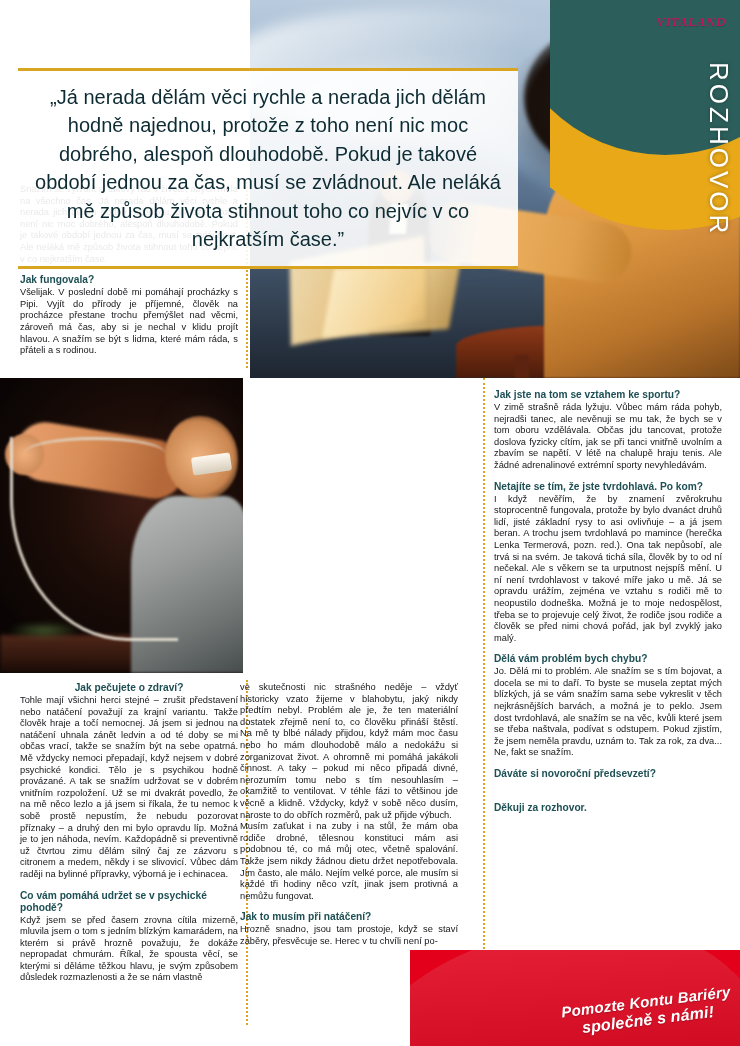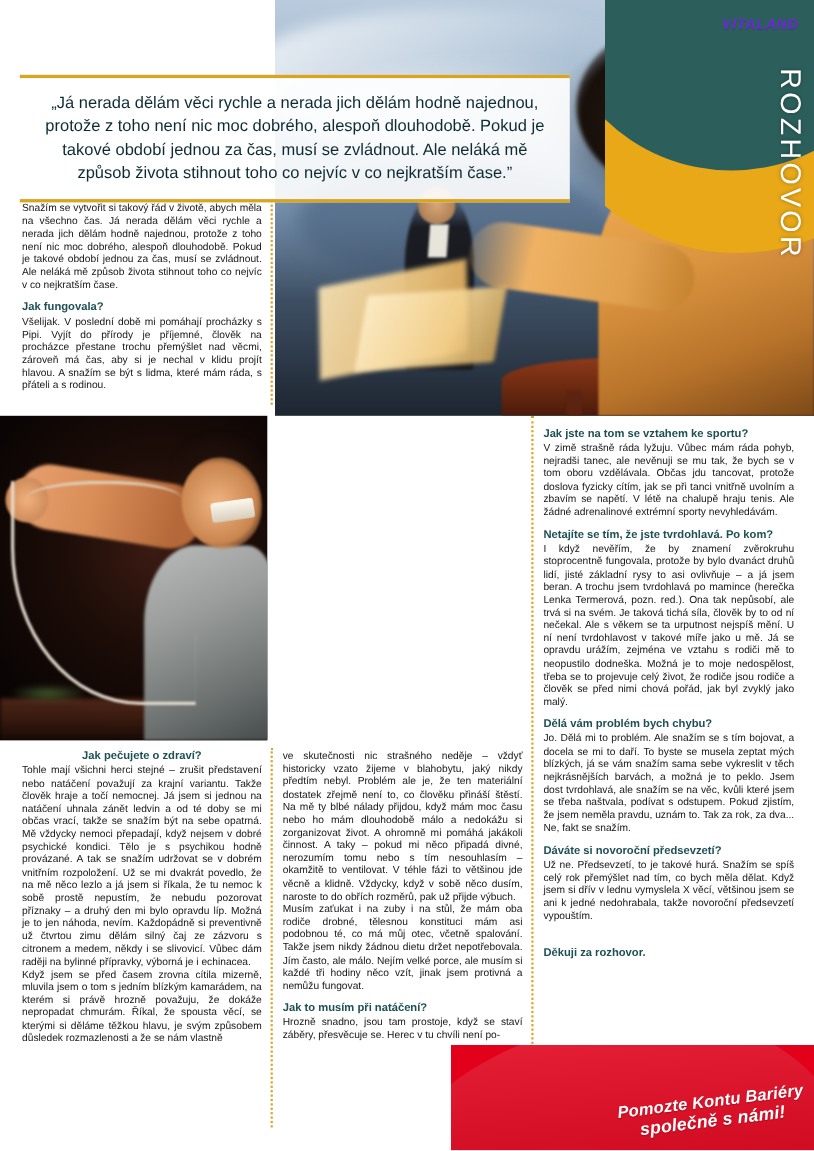--- a/index.html
+++ b/index.html
@@ -110,22 +110,22 @@
     border-radius:50%;
     background:#e8a818;
   }
   .teal-arc{
     position:absolute;right:-90px;top:-175px;width:330px;height:330px;
     border-radius:50%;
     background:#2c5f5b;
   }
   .vitaland{
     position:absolute;right:14px;top:14px;
-    color:#6d28d9;font-weight:bold;font-size:13px;letter-spacing:.6px;
-    font-family:Liberation Sans, sans-serif;
+    color:#be185d;font-weight:bold;font-size:13px;letter-spacing:.6px;
+    font-family:Liberation Serif, serif;
     font-style:italic;
     text-shadow:0 1px 0 rgba(0,0,0,.15);
     z-index:5;
     text-align:center;
   }
   .rozhovor{
     position:absolute;right:6px;top:62px;
     color:#ffffff;font-size:26px;letter-spacing:3px;
     font-weight:400;
     writing-mode:vertical-rl;
@@ -140,21 +140,21 @@
     background:rgba(255,255,255,.90);
     border-top:3px solid #d9a520;
     border-bottom:3px solid #d9a520;
     padding:12px 16px 13px 16px;
     box-sizing:border-box;
     z-index:4;
   }
   .quote-box p{
     margin:0;
     text-align:center;
-    font-size:15px;
+    font-size:20px;
     line-height:1.42;
     color:#0d2b33;
     font-family:"Liberation Sans", sans-serif;
   }
 
   
   .left-photo{
     position:absolute;left:0;top:378px;width:243px;height:295px;overflow:hidden;
     background:radial-gradient(ellipse 70% 60% at 58% 42%, #3b1b13 0%, #1d0d08 48%, #0a0504 100%);
   }
@@ -324,39 +324,39 @@
 
   <div class="col" style="left:20px;top:184px;">
     <p>Snažím se vytvořit si takový řád v životě, abych měla na všechno čas. Já nerada dělám věci rychle a nerada jich dělám hodně najednou, protože z toho není nic moc dobrého, alespoň dlouhodobě. Pokud je takové období jednou za čas, musí se zvládnout. Ale neláká mě způsob života stihnout toho co nejvíc v co nejkratším čase.</p>
     <h3>Jak fungovala?</h3>
     <p>Všelijak. V poslední době mi pomáhají procházky s Pipi. Vyjít do přírody je příjemné, člověk na procházce přestane trochu přemýšlet nad věcmi, zároveň má čas, aby si je nechal v klidu projít hlavou. A snažím se být s lidma, které mám ráda, s přáteli a s rodinou.</p>
   </div>
 
   <div class="col" style="left:20px;top:682px;">
     <h3 class="first">Jak pečujete o zdraví?</h3>
     <p>Tohle mají všichni herci stejné – zrušit představení nebo natáčení považují za krajní variantu. Takže člověk hraje a točí nemocnej. Já jsem si jednou na natáčení uhnala zánět ledvin a od té doby se mi občas vrací, takže se snažím být na sebe opatrná. Mě vždycky nemoci přepadají, když nejsem v dobré psychické kondici. Tělo je s psychikou hodně provázané. A tak se snažím udržovat se v dobrém vnitřním rozpoložení. Už se mi dvakrát povedlo, že na mě něco lezlo a já jsem si říkala, že tu nemoc k sobě prostě nepustím, že nebudu pozorovat příznaky – a druhý den mi bylo opravdu líp. Možná je to jen náhoda, nevím. Každopádně si preventivně už čtvrtou zimu dělám silný čaj ze zázvoru s citronem a medem, někdy i se slivovicí. Vůbec dám raději na bylinné přípravky, výborná je i echinacea.</p>
+    <h3>Co vám pomáhá udržet se v psychické pohodě?</h3>
     <p>Když jsem se před časem zrovna cítila mizerně, mluvila jsem o tom s jedním blízkým kamarádem, na kterém si právě hrozně považuju, že dokáže nepropadat chmurám. Říkal, že spousta věcí, se kterými si děláme těžkou hlavu, je svým způsobem důsledek rozmazlenosti a že se nám vlastně</p>
   </div>
 
-  <div class="col" style="left:257px;top:682px;">
+  <div class="col" style="left:240px;top:682px;">
     <p>ve skutečnosti nic strašného neděje – vždyť historicky vzato žijeme v blahobytu, jaký nikdy předtím nebyl. Problém ale je, že ten materiální dostatek zřejmě není to, co člověku přináší štěstí. Na mě ty blbé nálady přijdou, když mám moc času nebo ho mám dlouhodobě málo a nedokážu si zorganizovat život. A ohromně mi pomáhá jakákoli činnost. A taky – pokud mi něco připadá divné, nerozumím tomu nebo s tím nesouhlasím – okamžitě to ventilovat. V téhle fázi to většinou jde věcně a klidně. Vždycky, když v sobě něco dusím, naroste to do obřích rozměrů, pak už přijde výbuch.</p>
     <p>Musím zaťukat i na zuby i na stůl, že mám oba rodiče drobné, tělesnou konstituci mám asi podobnou té, co má můj otec, včetně spalování. Takže jsem nikdy žádnou dietu držet nepotřebovala. Jím často, ale málo. Nejím velké porce, ale musím si každé tři hodiny něco vzít, jinak jsem protivná a nemůžu fungovat.</p>
     <h3>Jak to musím při natáčení?</h3>
     <p>Hrozně snadno, jsou tam prostoje, když se staví záběry, přesvěcuje se. Herec v tu chvíli není po-</p>
   </div>
 
   <div class="col" style="left:494px;top:380px;width:228px;">
     <h3>Jak jste na tom se vztahem ke sportu?</h3>
     <p>V zimě strašně ráda lyžuju. Vůbec mám ráda pohyb, nejradši tanec, ale nevěnuji se mu tak, že bych se v tom oboru vzdělávala. Občas jdu tancovat, protože doslova fyzicky cítím, jak se při tanci vnitřně uvolním a zbavím se napětí. V létě na chalupě hraju tenis. Ale žádné adrenalinové extrémní sporty nevyhledávám.</p>
     <h3>Netajíte se tím, že jste tvrdohlavá. Po kom?</h3>
     <p>I když nevěřím, že by znamení zvěrokruhu stoprocentně fungovala, protože by bylo dvanáct druhů lidí, jisté základní rysy to asi ovlivňuje – a já jsem beran. A trochu jsem tvrdohlavá po mamince (herečka Lenka Termerová, pozn. red.). Ona tak nepůsobí, ale trvá si na svém. Je taková tichá síla, člověk by to od ní nečekal. Ale s věkem se ta urputnost nejspíš mění. U ní není tvrdohlavost v takové míře jako u mě. Já se opravdu urážím, zejména ve vztahu s rodiči mě to neopustilo dodneška. Možná je to moje nedospělost, třeba se to projevuje celý život, že rodiče jsou rodiče a člověk se před nimi chová pořád, jak byl zvyklý jako malý.</p>
     <h3>Dělá vám problém bych chybu?</h3>
     <p>Jo. Dělá mi to problém. Ale snažím se s tím bojovat, a docela se mi to daří. To byste se musela zeptat mých blízkých, já se vám snažím sama sebe vykreslit v těch nejkrásnějších barvách, a možná je to peklo. Jsem dost tvrdohlavá, ale snažím se na věc, kvůli které jsem se třeba naštvala, podívat s odstupem. Pokud zjistím, že jsem neměla pravdu, uznám to. Tak za rok, za dva... Ne, fakt se snažím.</p>
     <h3>Dáváte si novoroční předsevzetí?</h3>
-    <p>Už ne. Předsevzetí, to je takové hurá. Snažím se spíš celý rok přemýšlet nad tím, co bych měla dělat. Když jsem si dřív v lednu vymyslela X věcí, většinou jsem se ani k jedné nedohrabala, takže novoroční předsevzetí vypouštím.</p>
     <p class="thanks">Děkuji za rozhovor.</p>
   </div>
 
   <div class="red-banner">
     <div class="red-blob"></div>
     <div class="red-blob-shade"></div>
     <div class="red-text">
       <span class="l1">Pomozte Kontu Bariéry</span>
       <span class="l2">společně s námi!</span>
     </div>

